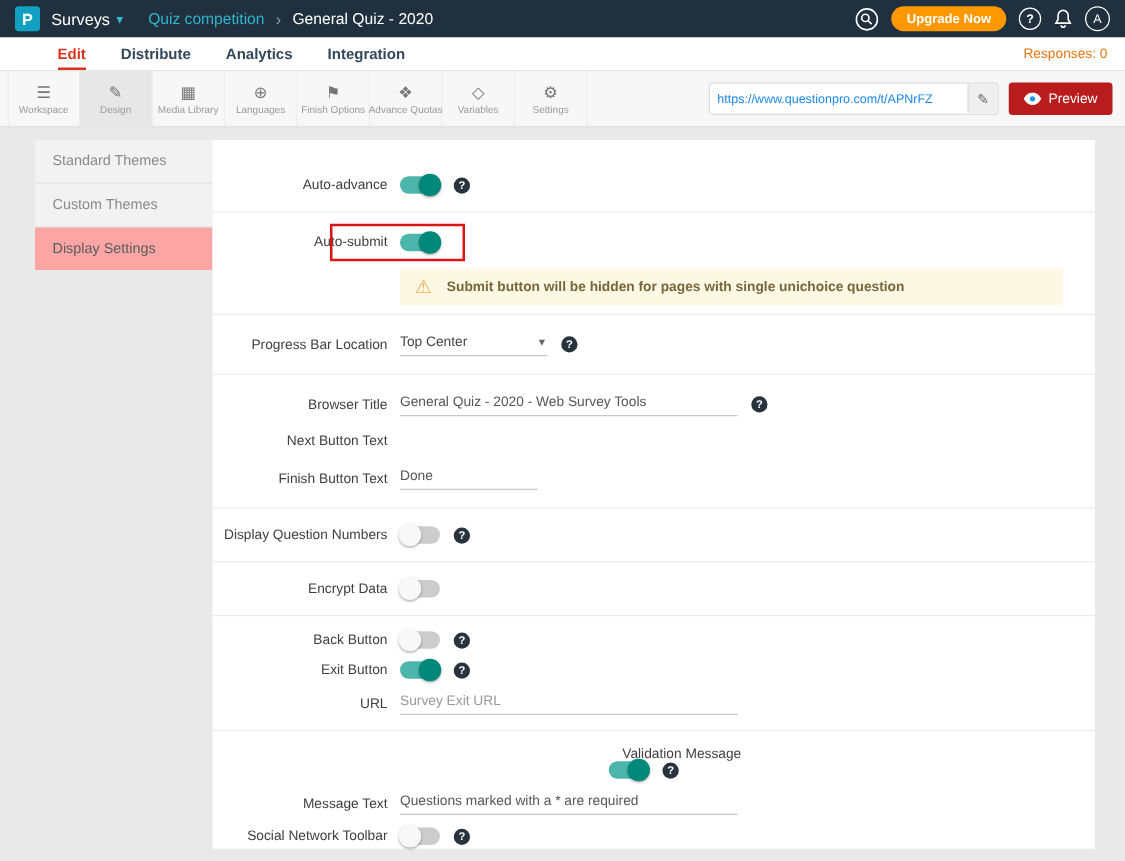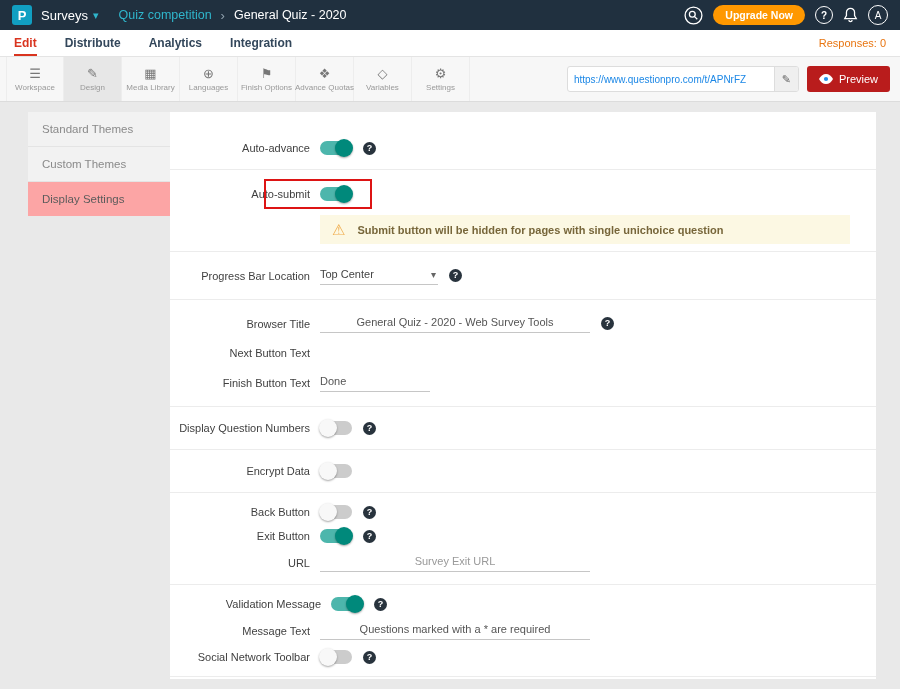--- a/index.html
+++ b/index.html
@@ -17,21 +17,21 @@
   .bc-current { color:#fff; }
   .topbar-right { margin-left:auto; display:flex; align-items:center; gap:10px; }
   .upgrade-btn { background:#ff9800; color:#fff; font-size:10.5px; font-weight:bold; border:none; border-radius:11px; padding:4px 12px; cursor:pointer; }
   .circle-icon { width:18px; height:18px; border-radius:50%; border:1.5px solid #fff; color:#fff; font-size:10px; font-weight:bold; display:flex; align-items:center; justify-content:center; cursor:pointer; }
   .avatar { width:20px; height:20px; border-radius:50%; border:1.5px solid #fff; color:#fff; font-size:10px; display:flex; align-items:center; justify-content:center; cursor:pointer; }
   .icon-btn { display:flex; align-items:center; cursor:pointer; }
 
   
   .navbar { height:27px; background:#fff; border-bottom:1px solid #e4e4e4; display:flex; align-items:stretch; padding:0 14px; gap:28px; flex:0 0 auto; }
   .nav-item { display:flex; align-items:center; font-size:12px; font-weight:bold; color:#33475b; cursor:pointer; }
-  .nav-item.active { color:#d9341f; box-shadow:inset 0 -2px 0 #d9341f; }
+  .nav-item.active { color:#d9341f; box-shadow:inset 0 -2px 0 #d9341f;margin-left:32px; }
   .responses { margin-left:auto; display:flex; align-items:center; font-size:11px; color:#e87511; }
 
   
   .toolbar { height:45px; background:#f7f7f7; border-bottom:1px solid #dcdcdc; display:flex; align-items:stretch; padding:0 6px; flex:0 0 auto; }
   .tool { width:58px; display:flex; flex-direction:column; align-items:center; justify-content:center; gap:3px; cursor:pointer; border-right:1px solid #ededed; }
   .tool:first-child { border-left:1px solid #ededed; }
   .tool .t-icon { font-size:13px; color:#777; line-height:1; }
   .tool .t-label { font-size:8px; color:#999; white-space:nowrap; }
   .tool.active { background:#e7e7e7; }
   .toolbar-right { margin-left:auto; display:flex; align-items:center; gap:8px; padding-right:4px; }
@@ -58,21 +58,21 @@
   .toggle.on::after { left:auto; right:-1px; background:#00897b; }
 
   .help { width:13px; height:13px; border-radius:50%; background:#28333d; color:#fff; font-size:9px; font-weight:bold; line-height:13px; text-align:center; flex:0 0 auto; cursor:pointer; }
 
   .warn-banner { margin:4px 26px 4px 150px; background:#fcf8e3; padding:7px 12px; display:flex; align-items:center; gap:12px; }
   .warn-tri { color:#f0ad4e; font-size:15px; line-height:1; }
   .warn-text { font-size:11px; color:#77663a; font-weight:bold; }
 
   .u-input { border:none; border-bottom:1px solid #c6c6c6; font-family:"Liberation Sans",sans-serif; font-size:11px; color:#555; padding:2px 0 4px; outline:none; background:transparent; }
   .u-input::placeholder { color:#999; }
-  .w270 { width:270px;text-align:center; } .w110 { width:110px; }
+  .w270 { width:270px; } .w110 { width:110px; }
   .select-line { width:118px; border-bottom:1px solid #c6c6c6; display:flex; align-items:center; justify-content:space-between; padding:2px 2px 4px 0; font-size:11px; color:#444; cursor:pointer; }
   .select-line .caret { color:#666; font-size:10px; }
 
   .anno-box { position:absolute; left:94px; top:50%; transform:translateY(-50%); width:108px; height:30px; border:2px solid #dd1414; pointer-events:none; }
 </style>
 </head>
 <body>
 
 <div class="app">
 
@@ -257,21 +257,21 @@
         </div>
       </div>
       <div class="row" style="padding:5px 0;">
         <div class="row-label">URL</div>
         <div class="row-ctrl">
           <input class="u-input w270" placeholder="Survey Exit URL" style="">
         </div>
       </div>
       <div class="divider"></div>
 
-      <div class="row" style="padding:5px 11px;">
+      <div class="row" style="padding:5px 0;flex-direction:column;">
         <div class="row-label">Validation Message</div>
         <div class="row-ctrl">
           <span class="toggle on"></span>
           <span class="help">?</span>
         </div>
       </div>
       <div class="row" style="padding:5px 0;">
         <div class="row-label">Message Text</div>
         <div class="row-ctrl">
           <input class="u-input w270" value="Questions marked with a * are required" style="">

